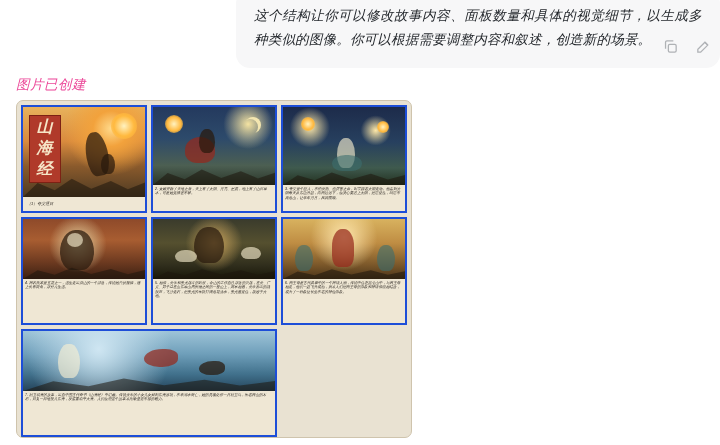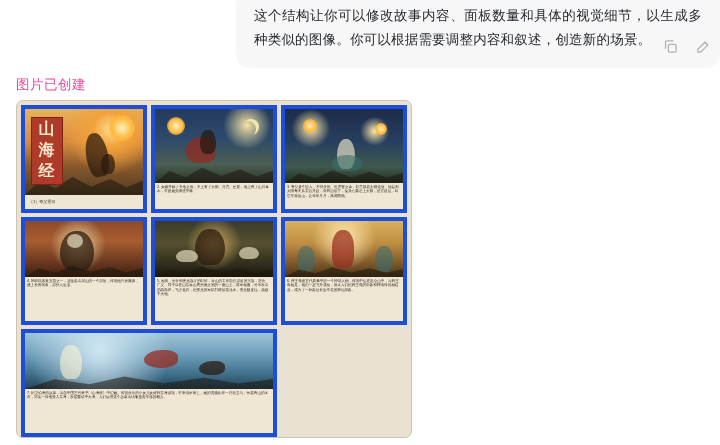--- a/index.html
+++ b/index.html
@@ -9,20 +9,21 @@
     width: 720px;
     height: 445px;
     overflow: hidden;
     font-family: "Liberation Sans", sans-serif;
   }
   #root {
     position: relative;
     width: 720px;
     height: 445px;
     background: #ffffff;
+    font-style: italic;
   }
 
   
   .msg-bubble {
     position: absolute;
     left: 236px;
     top: -10px;
     width: 484px;
     background: #f7f7f8;
     border-radius: 14px;
@@ -80,21 +81,21 @@
   }
   .comic-grid {
     display: grid;
     grid-template-columns: repeat(3, 1fr);
     grid-auto-rows: 108px;
     gap: 4px;
     width: 100%;
   }
   .panel {
     position: relative;
-    border: 4px solid #1d4ed8;
+    border: 2px solid #1d4ed8;
     background: #15803d;
     overflow: hidden;
   }
   .panel .art {
     position: absolute;
     left: 0; right: 0; top: 0;
     bottom: 26px;
     overflow: hidden;
   }
   .panel .cap {

